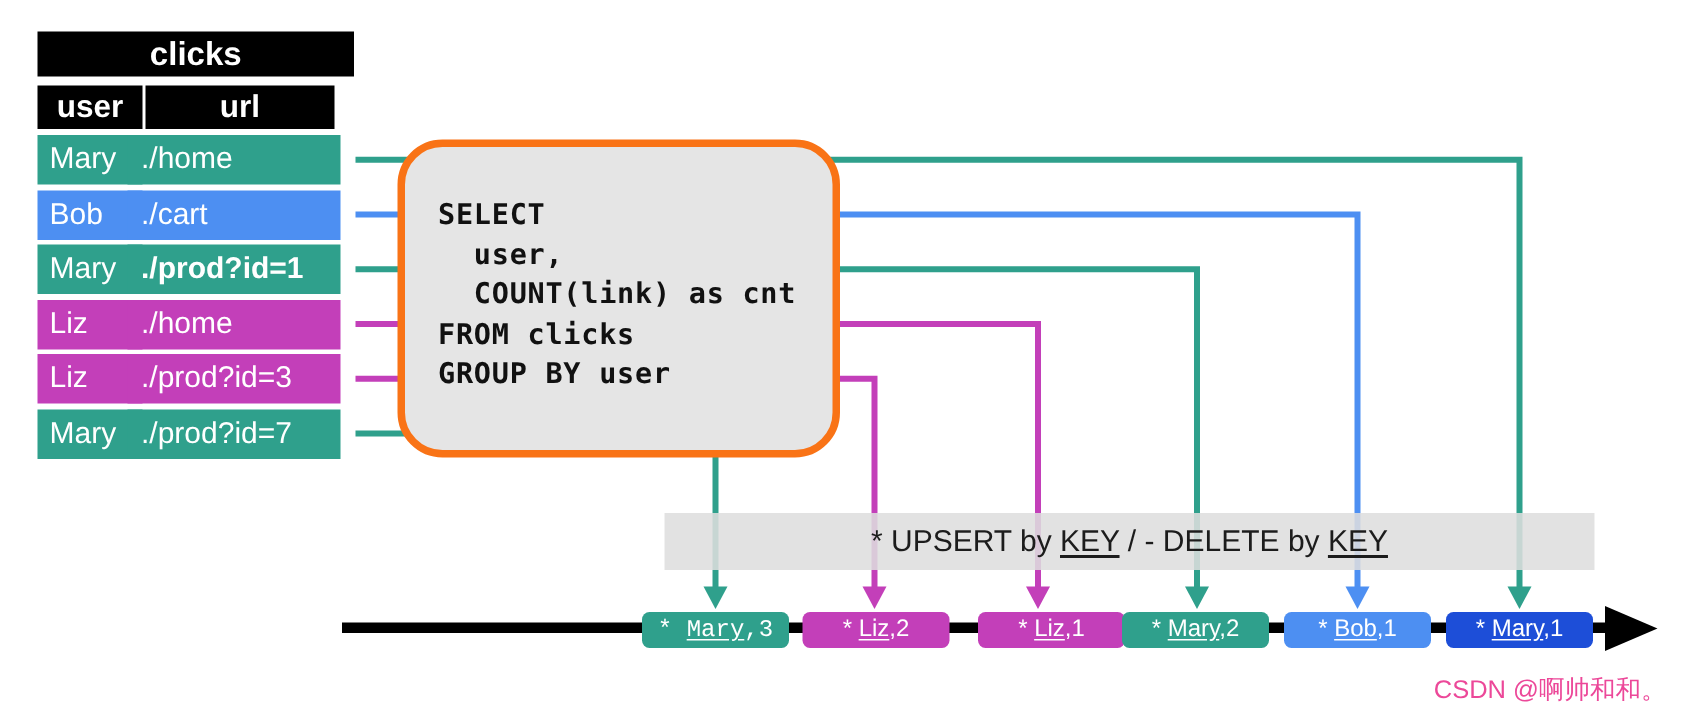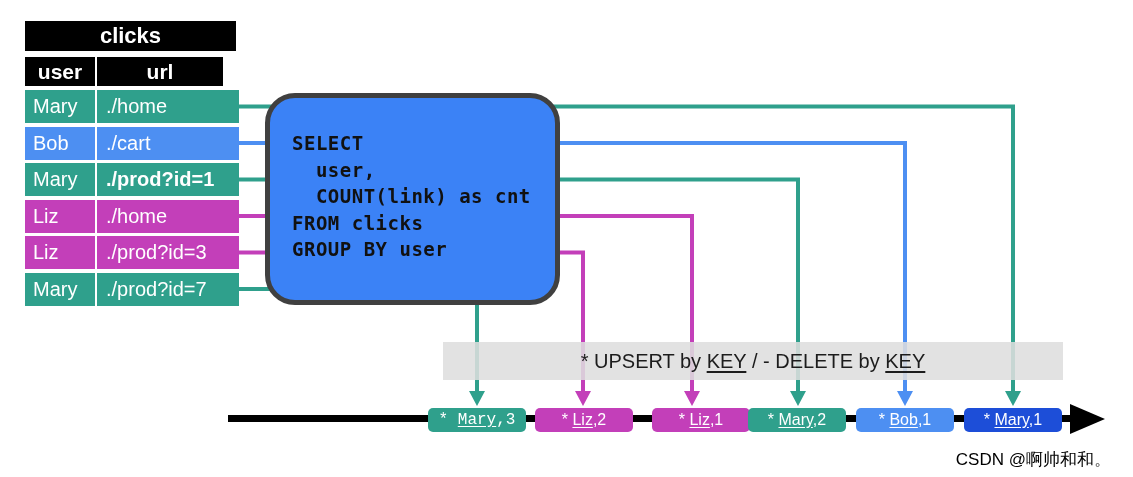--- a/index.html
+++ b/index.html
@@ -13,41 +13,41 @@
              font-weight:bold;font-size:22px;line-height:30px;text-align:center;}
   .tbl-heads{position:absolute;left:0;top:36px;width:211px;height:29px;}
   .th{position:absolute;top:0;height:29px;background:#000;color:#fff;font-weight:bold;
       font-size:21px;line-height:29px;text-align:center;}
   .th-user{left:0;width:70px;}
   .th-url{left:72px;width:126px;}
   .tbl-rows{position:absolute;left:0;top:69px;display:flex;flex-direction:column;row-gap:3.5px;}
   .row{position:relative;height:33px;width:211px;}
   .cell{position:absolute;top:0;height:33px;color:#fff;font-size:20px;line-height:33px;}
   .cell-user{left:0;width:70px;padding-left:0;text-indent:8px;}
-  .cell-url{left:72px;width:142px;text-indent:9px;}
+  .cell-url{left:60px;width:142px;text-indent:9px;}
 
   
   .sqlbox{position:absolute;left:265px;top:93px;width:295px;height:212px;z-index:2;
-          background:#3b82f6;border:5px solid #404040;border-radius:30px;box-sizing:border-box;}
+          background:#e5e5e5;border:5px solid #f97316;border-radius:30px;box-sizing:border-box;}
   .sqlbox pre{position:absolute;left:22px;top:32px;margin:0;font-family:"DejaVu Sans Mono",monospace;
           font-weight:bold;font-size:19px;line-height:26.5px;color:#111;letter-spacing:0.5px;}
 
   
   .banner{position:absolute;left:443px;top:342px;width:620px;height:38px;z-index:2;
           background:rgba(222,222,222,0.87);text-align:center;font-size:20px;color:#1c1c1c;
           line-height:38px;white-space:pre;}
   .banner .u{text-decoration:underline;text-underline-offset:3px;}
 
   
   .badge{position:absolute;top:408px;width:98px;height:24px;z-index:3;border-radius:5px;
          color:#fff;font-size:16px;line-height:24px;text-align:center;white-space:pre;}
   .badge .name{text-decoration:underline;text-underline-offset:2px;}
 
   
-  .watermark{position:absolute;right:22px;top:448px;z-index:4;color:#000000;font-size:17px;}
+  .watermark{position:absolute;right:22px;top:448px;z-index:4;color:#ec4899;font-size:17px;}
 </style>
 </head>
 <body>
 
 <div class="stage">
 
   <svg class="flow" width="1133" height="477">
 
     <polyline points="237,106.5 1013,106.5 1013,392" fill="none" stroke="#2FA08C" stroke-width="4"></polyline>
     <polygon points="1005,391 1021,391 1013,406" fill="#2FA08C"></polygon>

